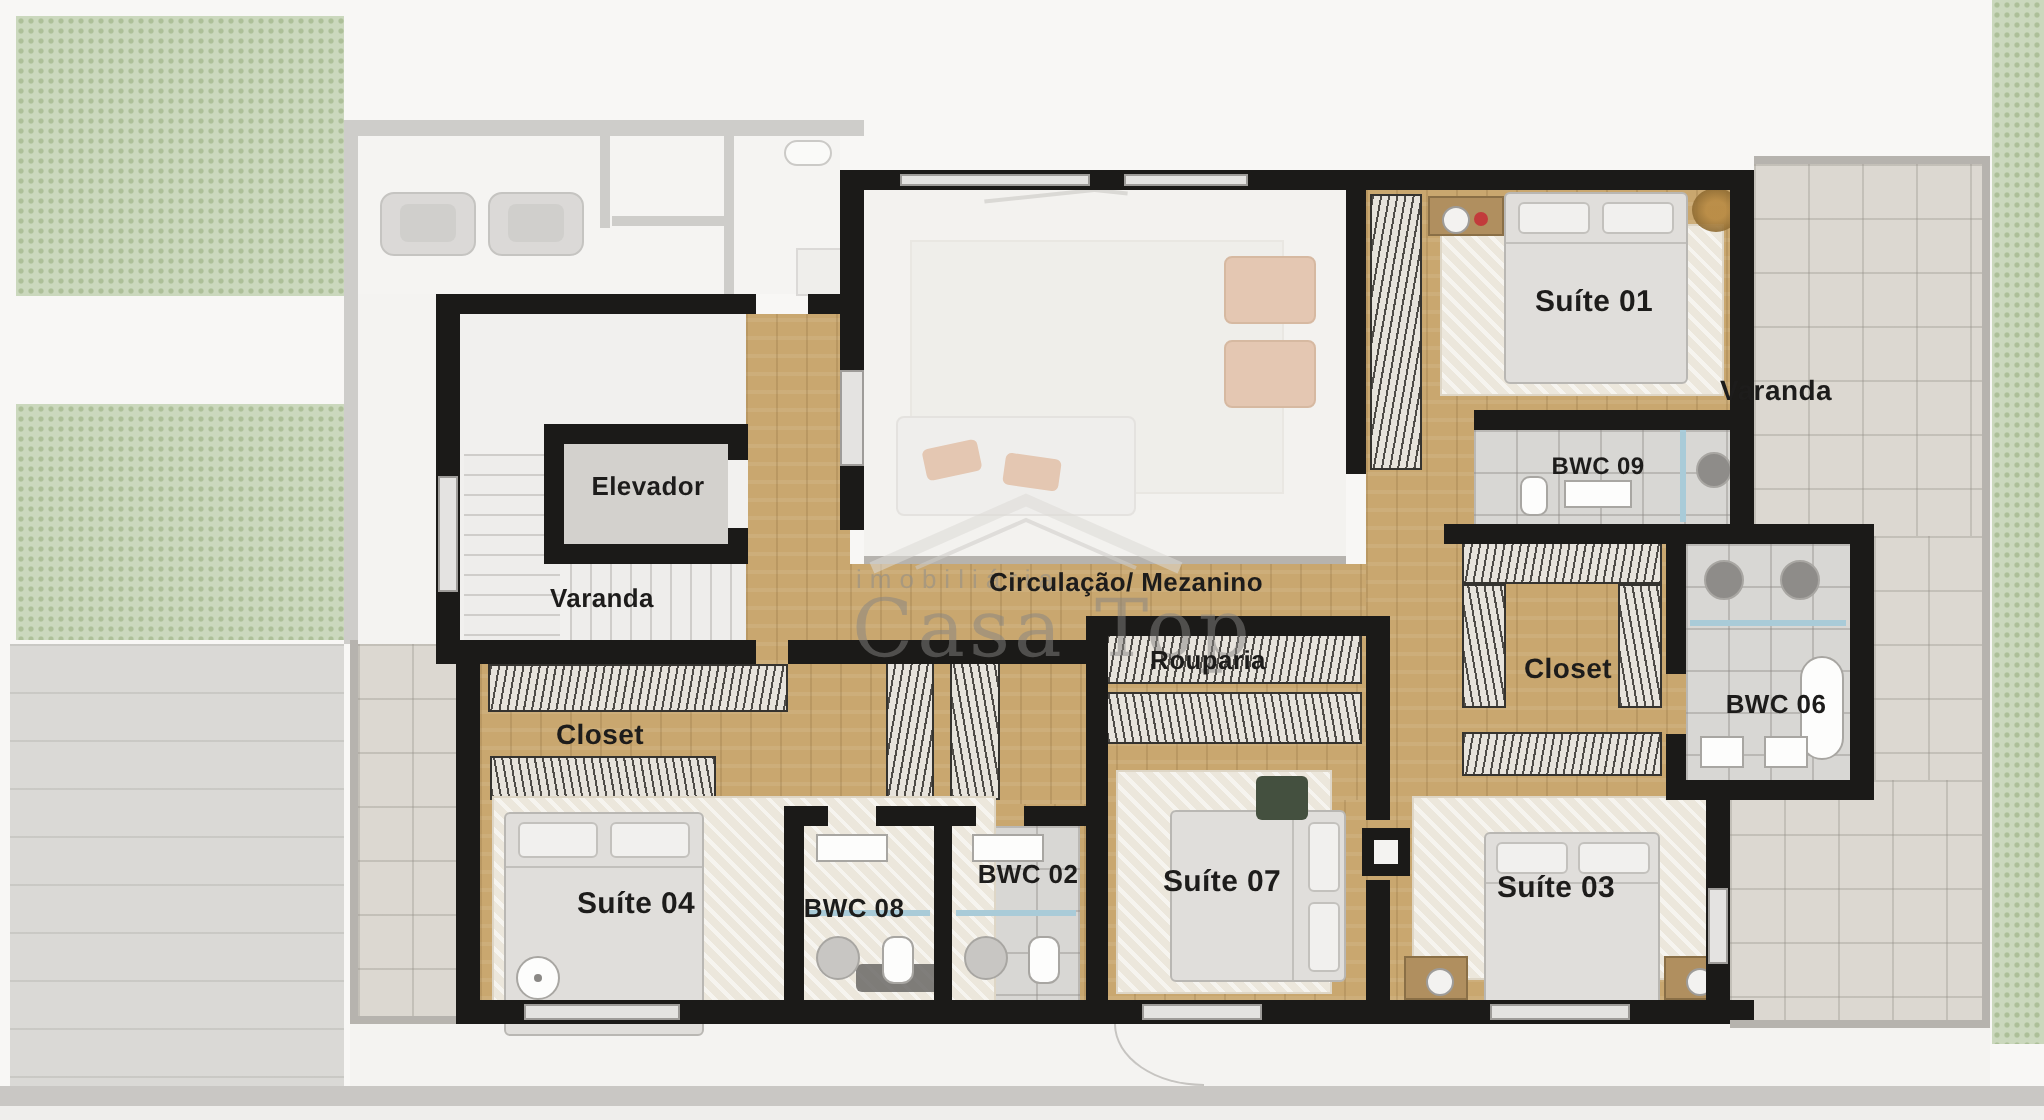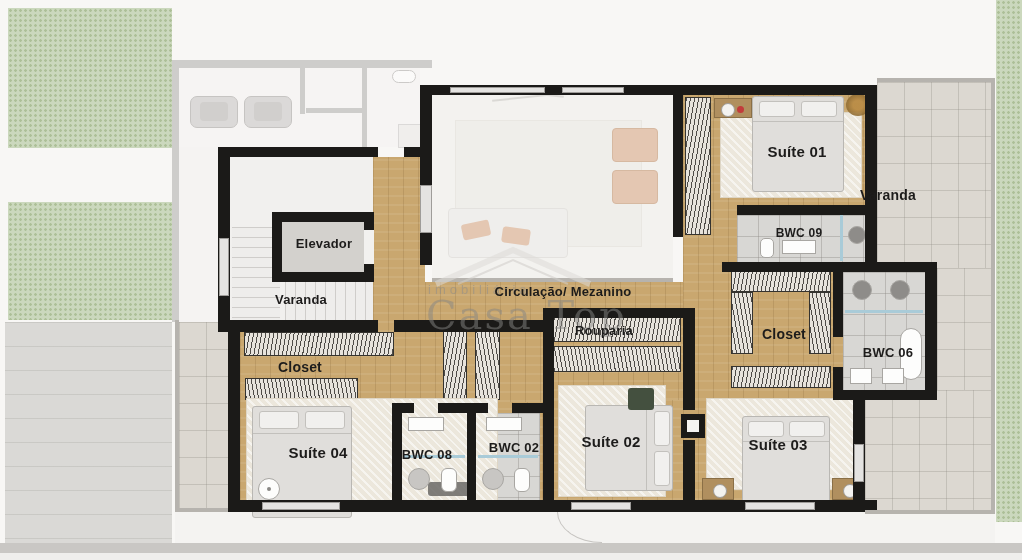--- a/index.html
+++ b/index.html
@@ -254,22 +254,22 @@
   <div class="wm-pre" style="left:428px;top:282px">imobiliária</div>
   <div class="wm-brand" style="left:426px;top:292px">Casa Top</div>
 
   <div class="label lb13" style="left:324px;top:243px">Elevador</div>
   <div class="label lb13" style="left:301px;top:299px">Varanda</div>
   <div class="label lb13" style="left:563px;top:291px">Circulação/ Mezanino</div>
   <div class="label lb13" style="left:604px;top:330px">Rouparia</div>
   <div class="label lb14" style="left:300px;top:367px">Closet</div>
   <div class="label lb15" style="left:318px;top:452px">Suíte 04</div>
   <div class="label lb13" style="left:427px;top:454px">BWC 08</div>
-  <div class="label lb13" style="left:514px;top:447px">BWC 02</div>
-  <div class="label lb15" style="left:611px;top:441px">Suíte 02</div>
+  <div class="label lb13" style="left:514px;top:437px">BWC 02</div>
+  <div class="label lb15" style="left:611px;top:441px">Suíte 07</div>
   <div class="label lb15" style="left:778px;top:444px">Suíte 03</div>
   <div class="label lb14" style="left:784px;top:334px">Closet</div>
   <div class="label lb13" style="left:888px;top:352px">BWC 06</div>
   <div class="label lb12" style="left:799px;top:233px">BWC 09</div>
   <div class="label lb15" style="left:797px;top:151px">Suíte 01</div>
   <div class="label lb14" style="left:888px;top:195px">Varanda</div>
 
 </div>
 
 </body></html>

